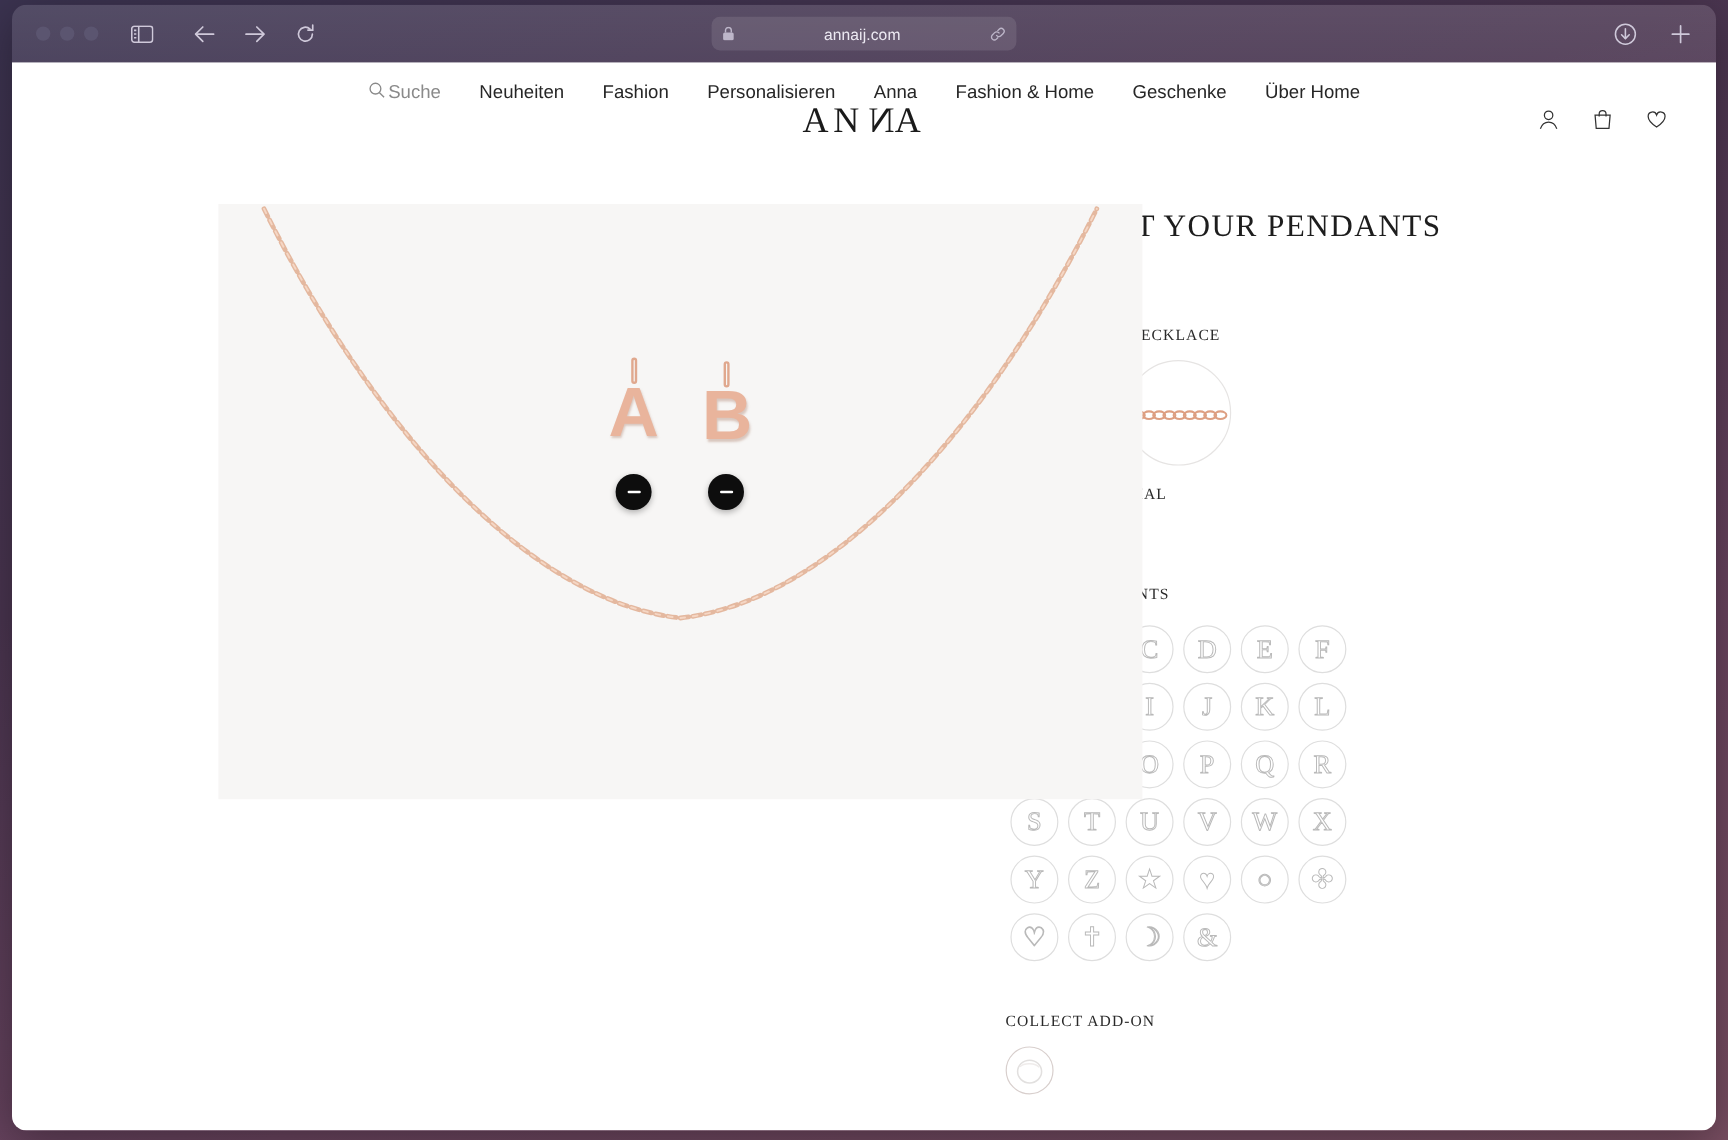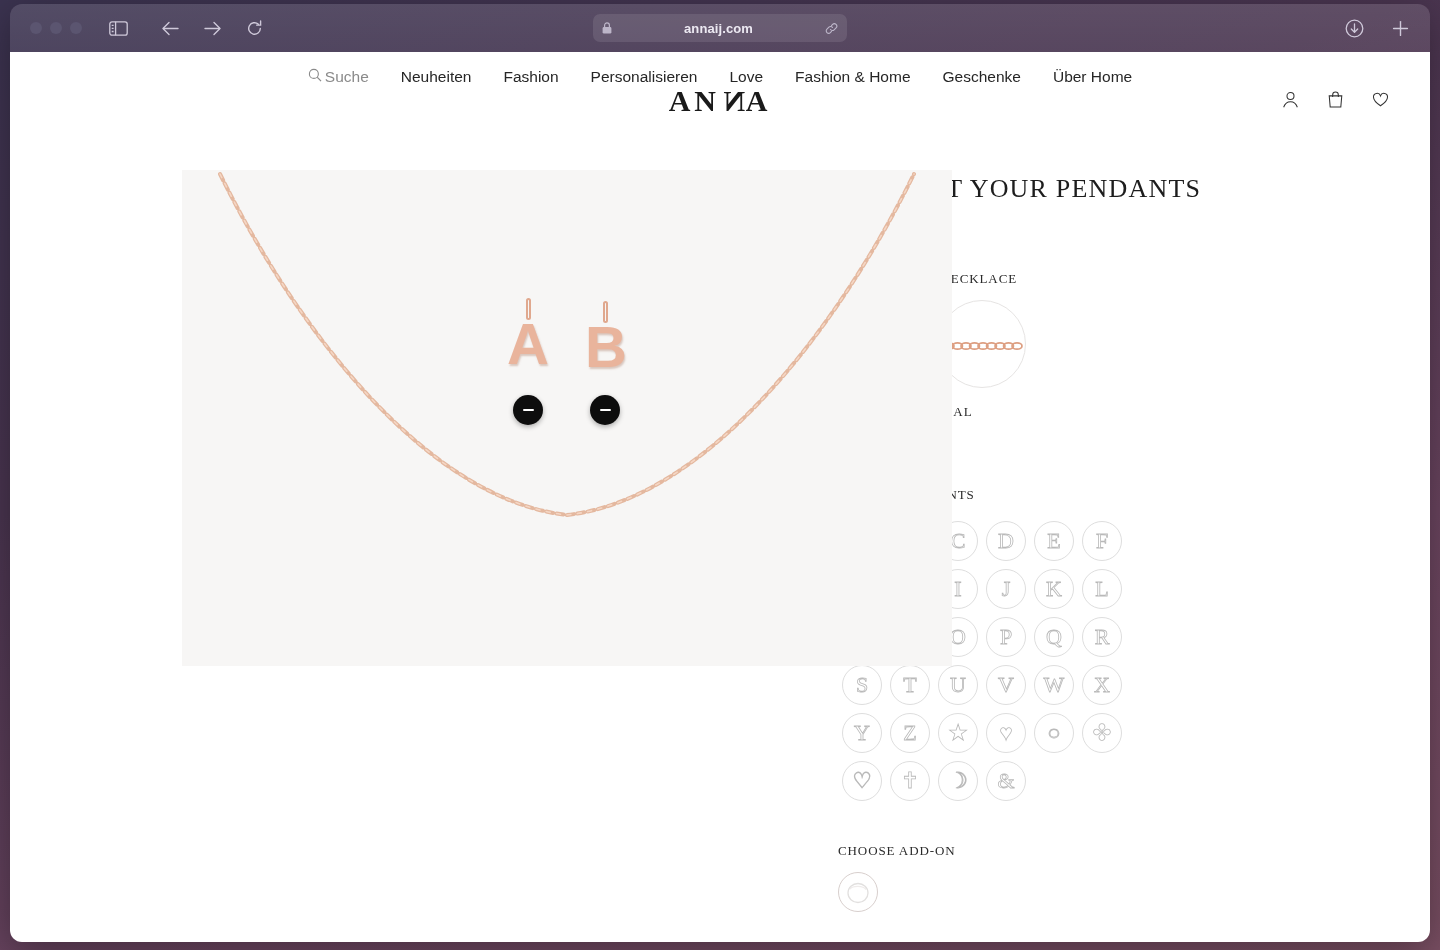--- a/index.html
+++ b/index.html
@@ -22,21 +22,20 @@
     overflow: hidden;
     box-shadow: 0 10px 40px rgba(0,0,0,0.35);
     background: #ffffff;
   }
   .toolbar {
     height: 48px;
     background: rgba(255,255,255,0.07);
     display: flex; align-items: center;
     padding: 0 14px;
     position: relative;
-    font-weight: bold;
   }
   .browser-window { background: transparent; }
   .toolbar-bg {
     position: absolute; left: 0; top: 0; right: 0; height: 48px;
     background: linear-gradient(180deg, rgba(255,255,255,0.06), rgba(255,255,255,0.02));
   }
   .traffic-lights { display: flex; gap: 8px; margin-left: 6px; z-index: 2; }
   .dot { width: 12px; height: 12px; border-radius: 50%; background: #5b5570; }
   .tb-icon {
     width: 28px; height: 28px;
@@ -85,21 +84,21 @@
     height: 58px;
   }
   .logo {
     position: absolute;
     left: 50%; transform: translateX(-50%);
     top: 16px;
     font-family: "Liberation Serif", serif;
     font-size: 30px;
     letter-spacing: 4px;
     color: #1a1a1a;
-    display: flex; align-items: baseline; font-weight: bold;
+    display: flex; align-items: baseline;
   }
   .logo .flip { display: inline-block; transform: scaleX(-1); }
 
   .header-icons {
     position: absolute;
     right: 40px; top: 22px;
     display: flex; gap: 26px; align-items: center;
   }
   .header-icons .hicon { color: #333; display: flex; }
 
@@ -353,21 +352,21 @@
             <svg width="14" height="14" viewBox="0 0 15 15" fill="none" stroke="currentColor" stroke-width="1.2">
               <circle cx="6.3" cy="6.3" r="4.8"></circle>
                 <line x1="9.9" y1="9.9" x2="14" y2="14"></line>
             </svg>
           </span>
           <span>Suche</span>
         </div>
         <div class="nav-item">Neuheiten</div>
         <div class="nav-item">Fashion</div>
         <div class="nav-item">Personalisieren</div>
-        <div class="nav-item">Love</div>
+        <div class="nav-item">Anna</div>
         <div class="nav-item">Fashion &amp; Home</div>
         <div class="nav-item">Geschenke</div>
         <div class="nav-item">Über Home</div>
       </div>
     </div>
 
     <div class="content">
 
       <div class="product-media">
         <div class="hero-img">
@@ -600,21 +599,21 @@
               </div>
             </div>
             <div class="pendant-cell">
               <div class="pendant-circle">
                 <span class="pendant-glyph">&amp;</span>
               </div>
             </div>
           </div>
 
         <div class="addon-spacer"></div>
-        <div class="opt-label">CHOOSE ADD-ON</div>
+        <div class="opt-label">COLLECT ADD-ON</div>
         <div class="addon-row">
           <div class="addon-swatch">
             <svg width="30" height="30" viewBox="0 0 30 30" fill="none" stroke="#e2e0df" stroke-width="1.3">
               <ellipse cx="15" cy="16" rx="10" ry="9.5"></ellipse>
               <path d="M7 12 C 10 8.5, 20 8.5, 23 12.5" stroke="#efeceb"></path>
             </svg>
           </div>
         </div>
       </div>
 

